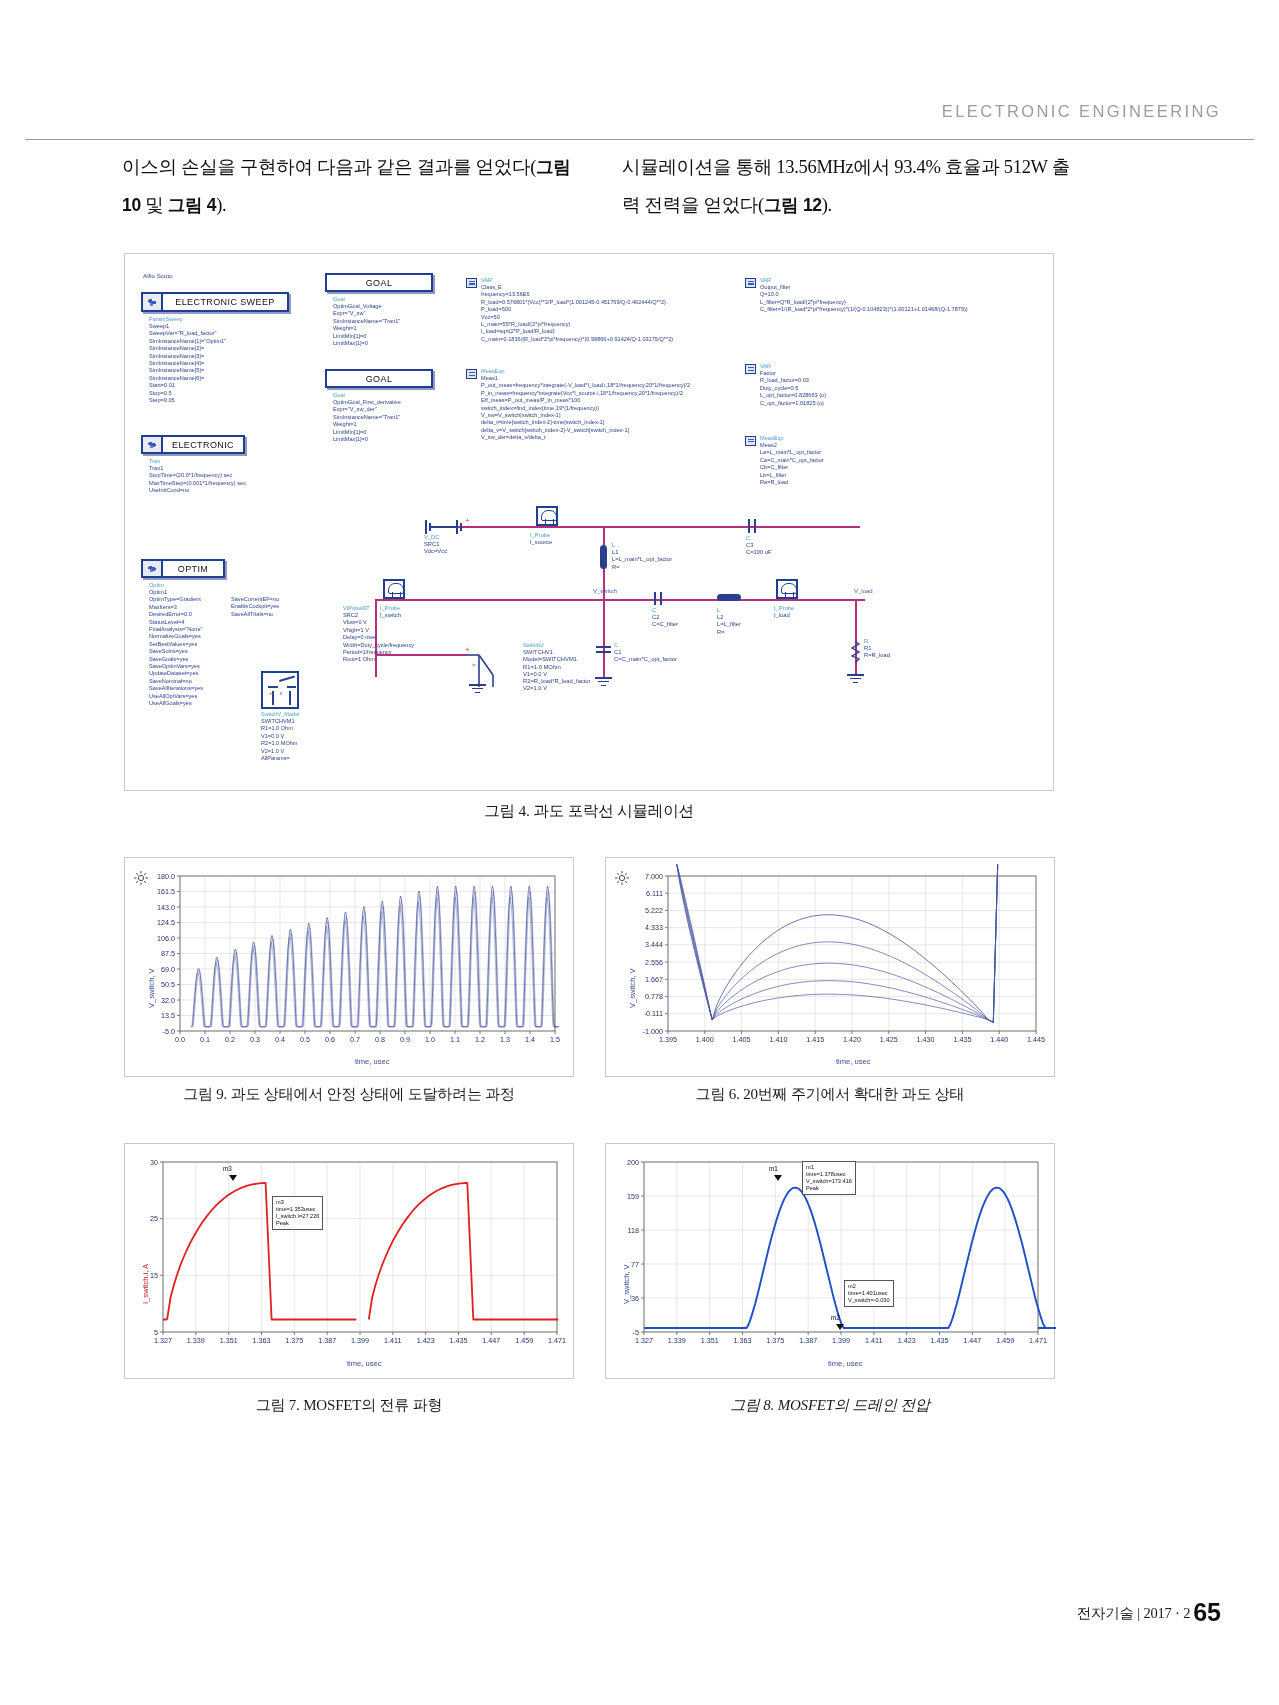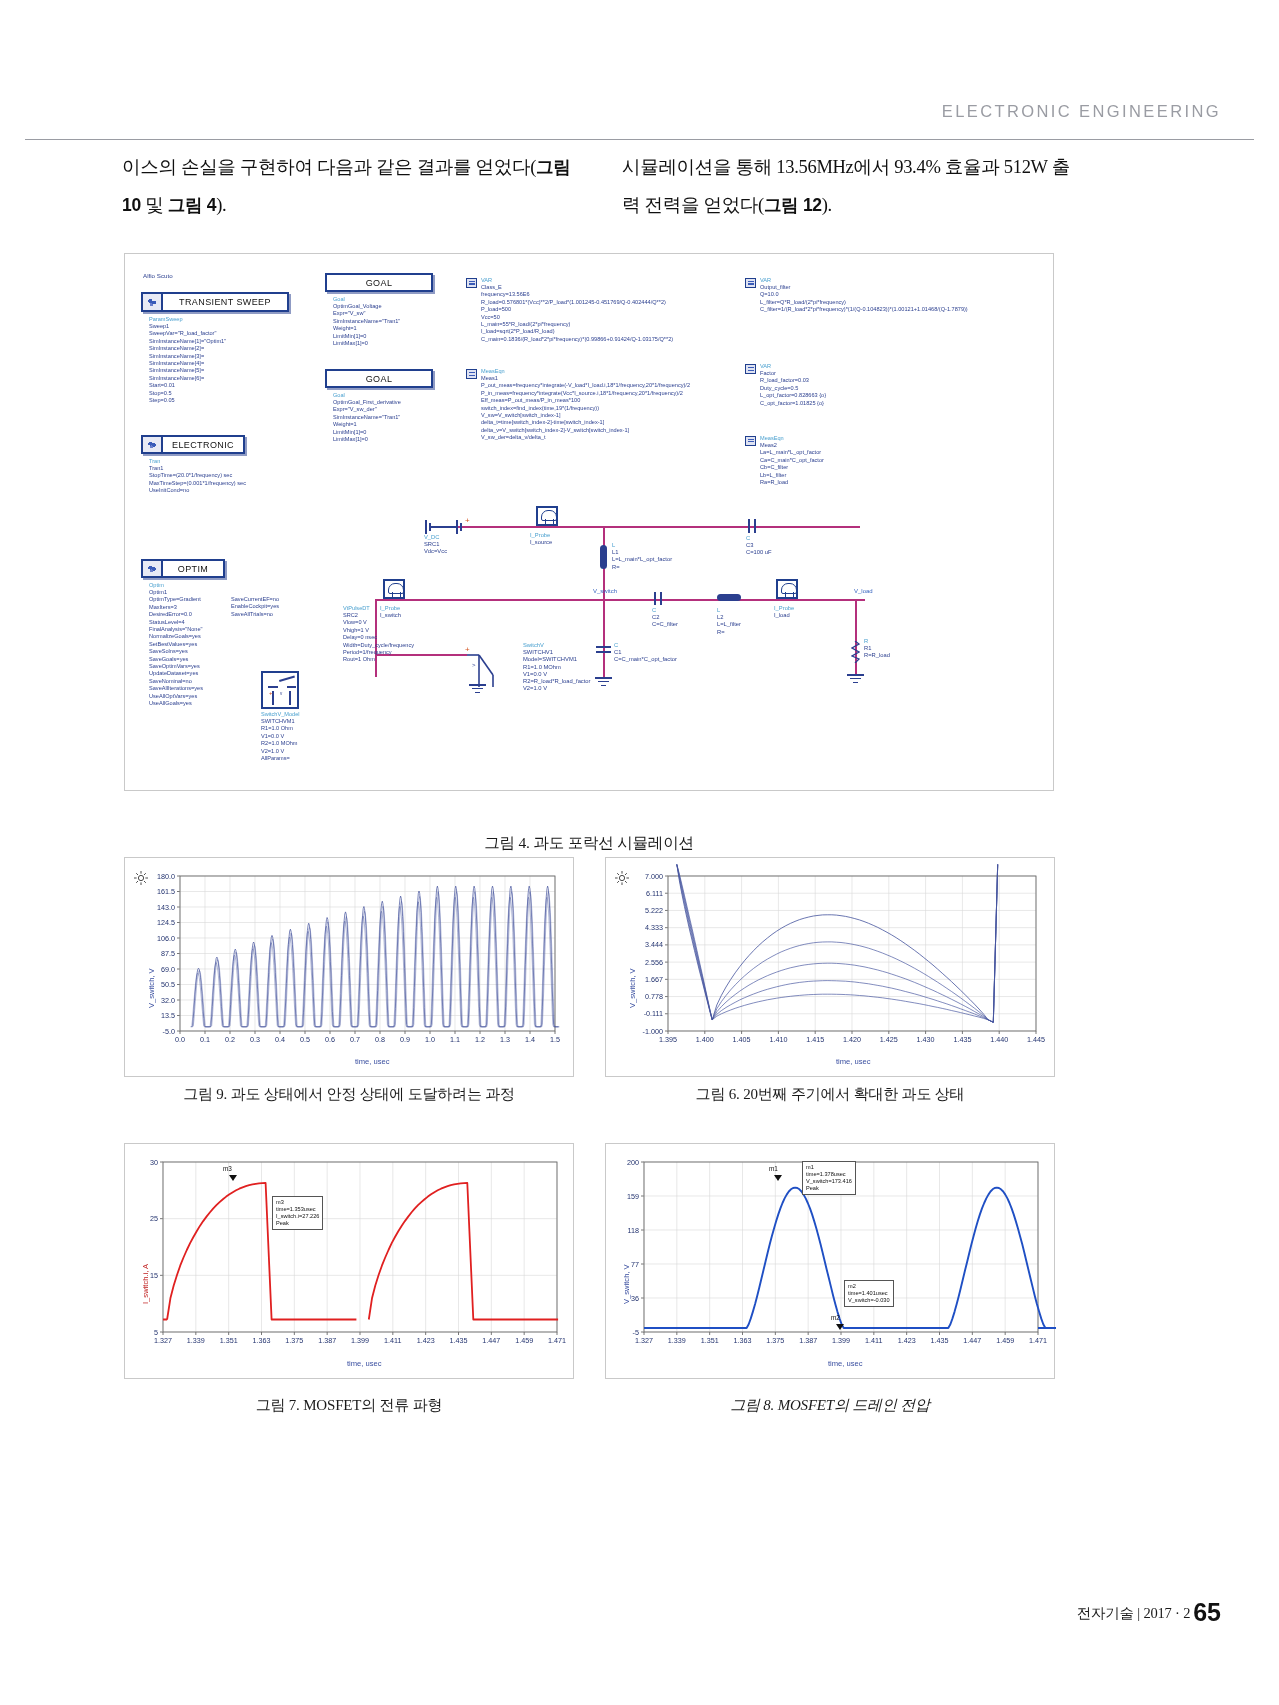--- a/index.html
+++ b/index.html
@@ -38,21 +38,21 @@
   .col-text b { font-family:"Liberation Sans", sans-serif; font-weight:700; font-size:17.5px; }
 
   
   #fig4-box {
     position:absolute; left:124px; top:253px; width:930px; height:538px;
     background:#ffffff; border:1px solid #c9c9c9;
   }
   #fig4-caption {
     position:absolute; left:124px; top:801px; width:930px;
     text-align:center; font-family:"Liberation Serif", serif;
-    font-size:15.5px; color:#1a1a1a; letter-spacing:-0.2px;margin-top:32px;
+    font-size:15.5px; color:#1a1a1a; letter-spacing:-0.2px;
   }
 
   .sch { position:absolute; font-family:"Liberation Sans", sans-serif; }
   .sch-txt { font-size:5.6px; line-height:7.4px; color:#2b3f8f; white-space:pre; }
   .sch-hdr { font-size:5.6px; line-height:7.4px; color:#4aa0cf; white-space:pre; }
   .sch-author { font-size:6.2px; color:#2b3f8f; }
   .sch-net { font-size:6px; color:#3a66c0; }
 
   
   .ctrl-block {
@@ -166,21 +166,21 @@
 <div class="col-text" id="para-left"><span>이스의 손실을 구현하여 다음과 같은 결과를 얻었다(</span><b>그림 10</b><span> 및 </span><b>그림 4</b><span>).</span></div>
 
 <div class="col-text" id="para-right"><span>시뮬레이션을 통해 13.56MHz에서 93.4% 효율과 512W 출력 전력을 얻었다(</span><b>그림 12</b><span>).</span></div>
 
 <div id="fig4-box">
 
   <div class="sch sch-author" style="left:18px; top:18px;">Alfio Scuto</div>
 
   <div class="ctrl-block" style="left:16px; top:38px; width:148px; height:20px;">
     <div class="ctrl-icon"></div>
-    <div class="ctrl-label">TRANSIENT SWEEP</div>
+    <div class="ctrl-label">ELECTRONIC SWEEP</div>
   </div>
   <div class="sch sch-hdr" style="left:24px; top:62px;">ParamSweep</div>
   <div class="sch sch-txt" style="left:24px; top:69px;">Sweep1
 SweepVar="R_load_factor"
 SimInstanceName[1]="Optim1"
 SimInstanceName[2]=
 SimInstanceName[3]=
 SimInstanceName[4]=
 SimInstanceName[5]=
 SimInstanceName[6]=

